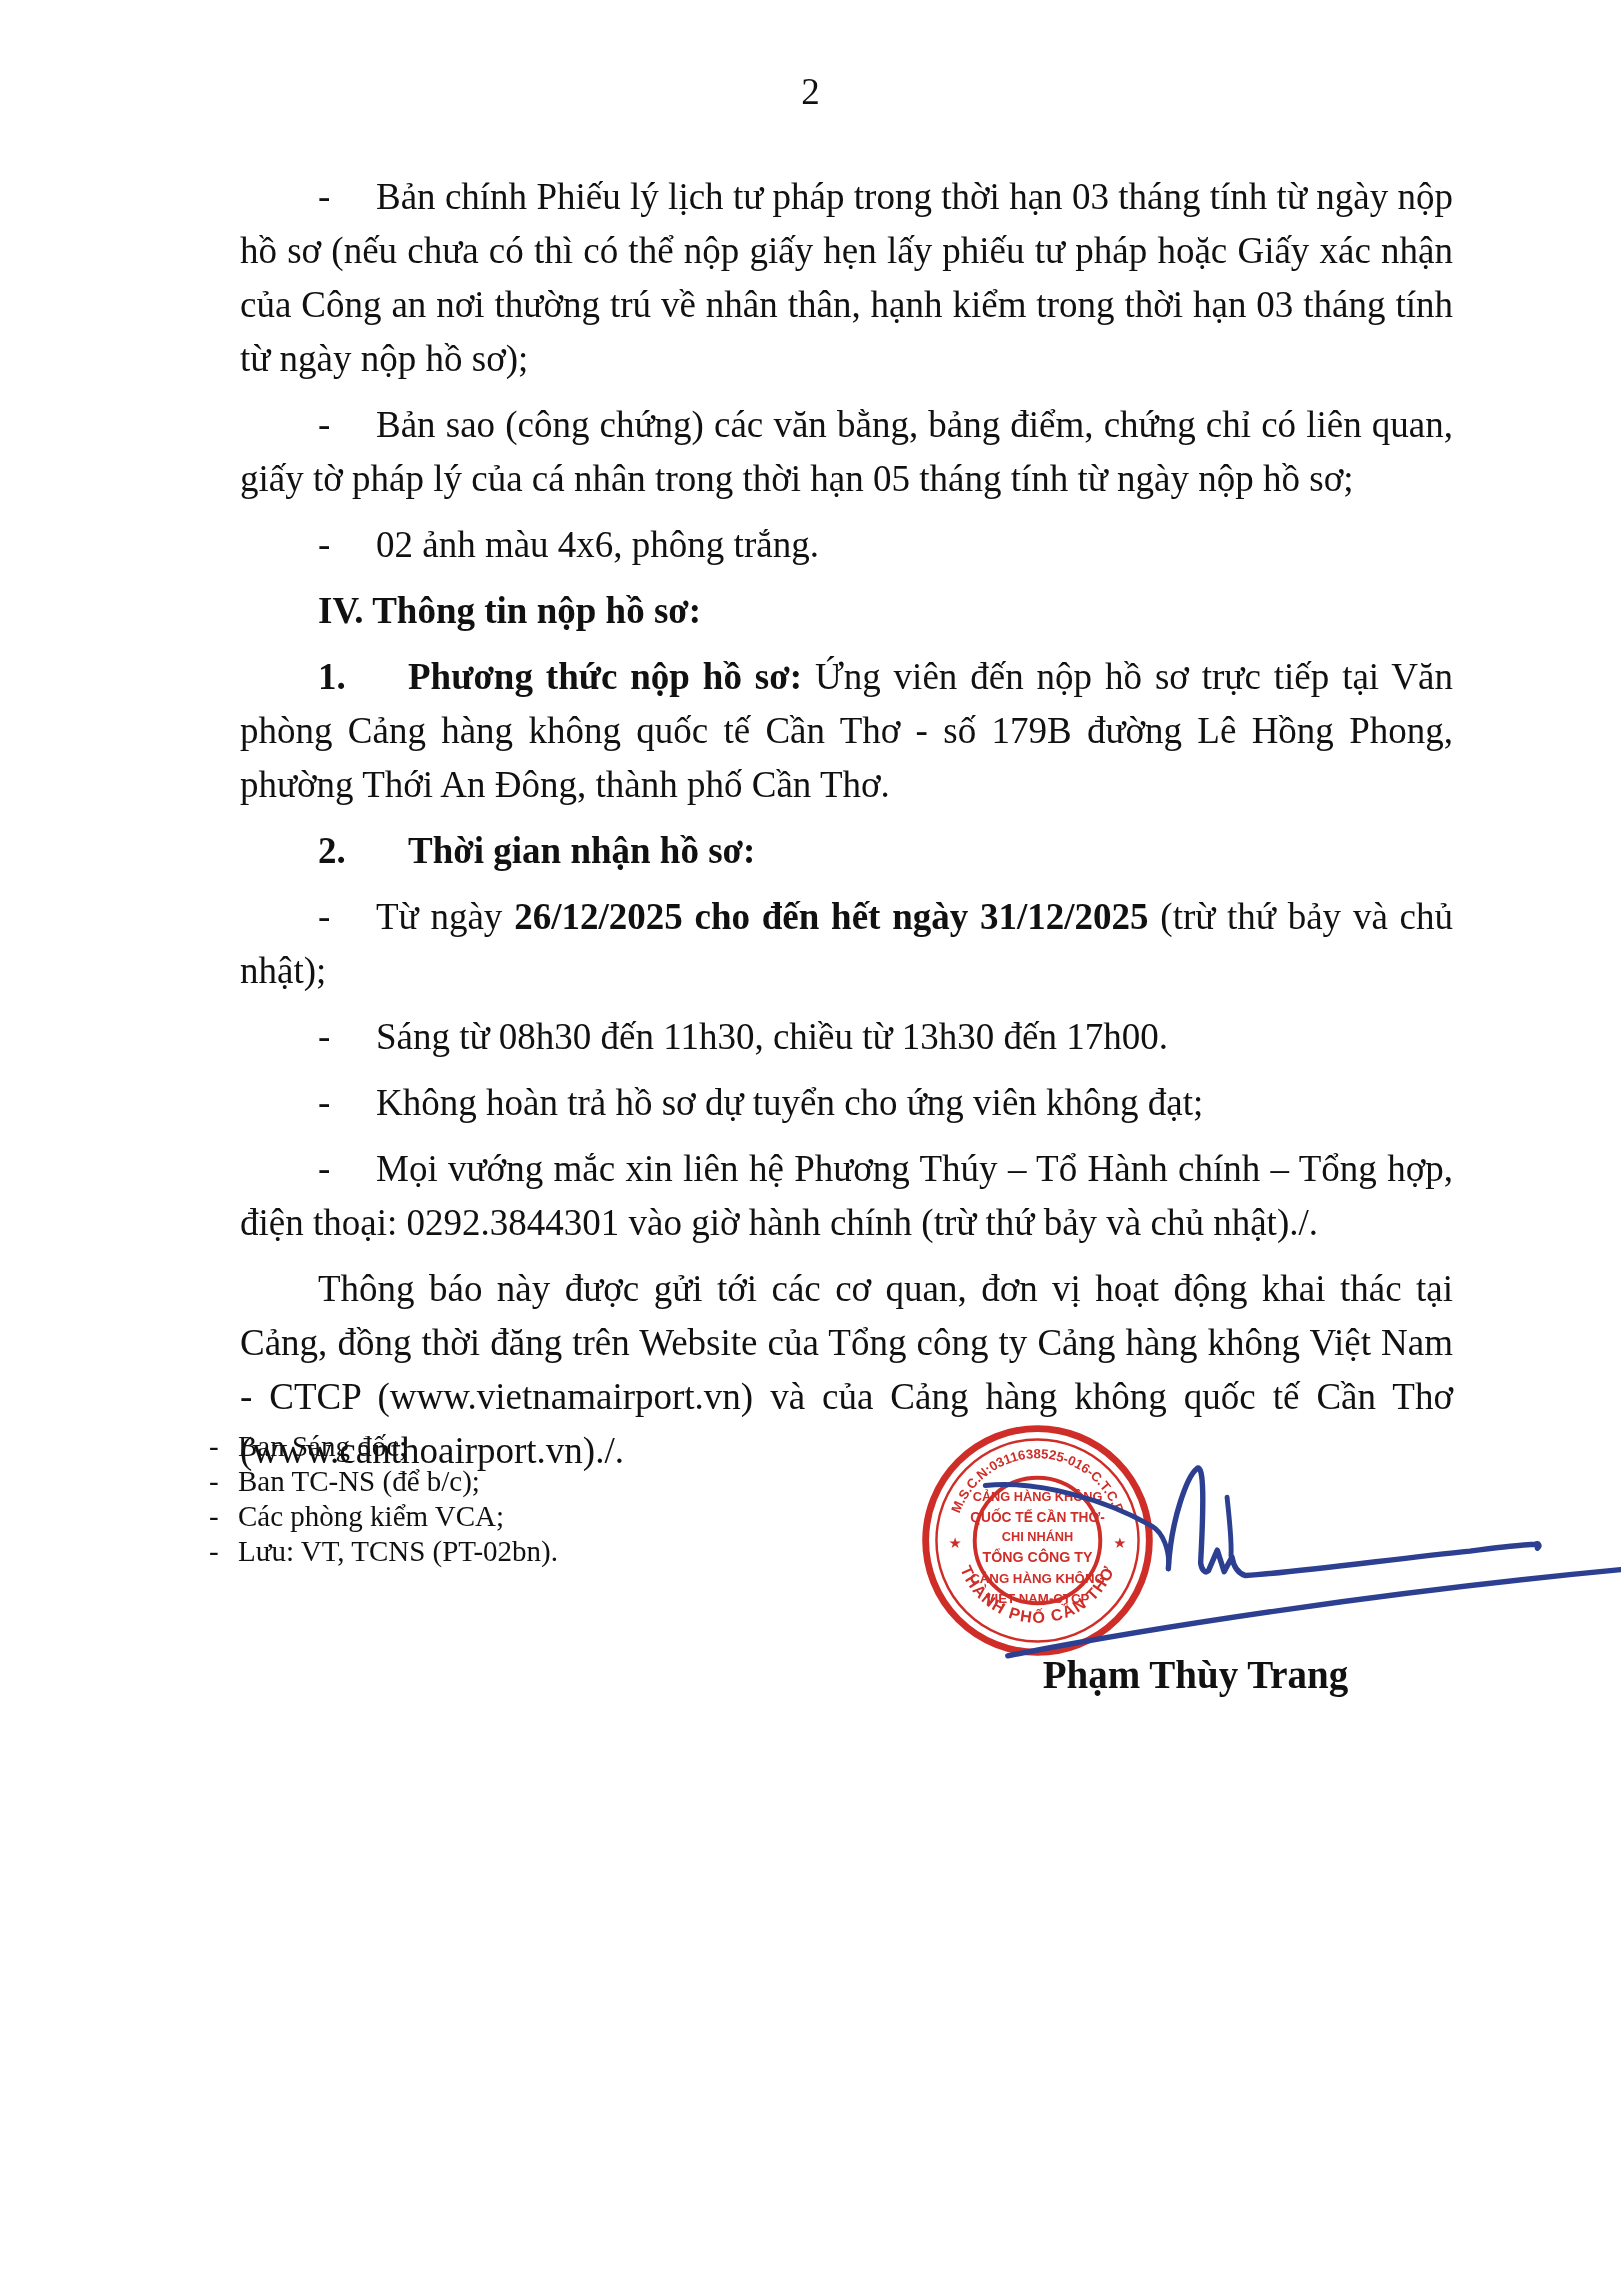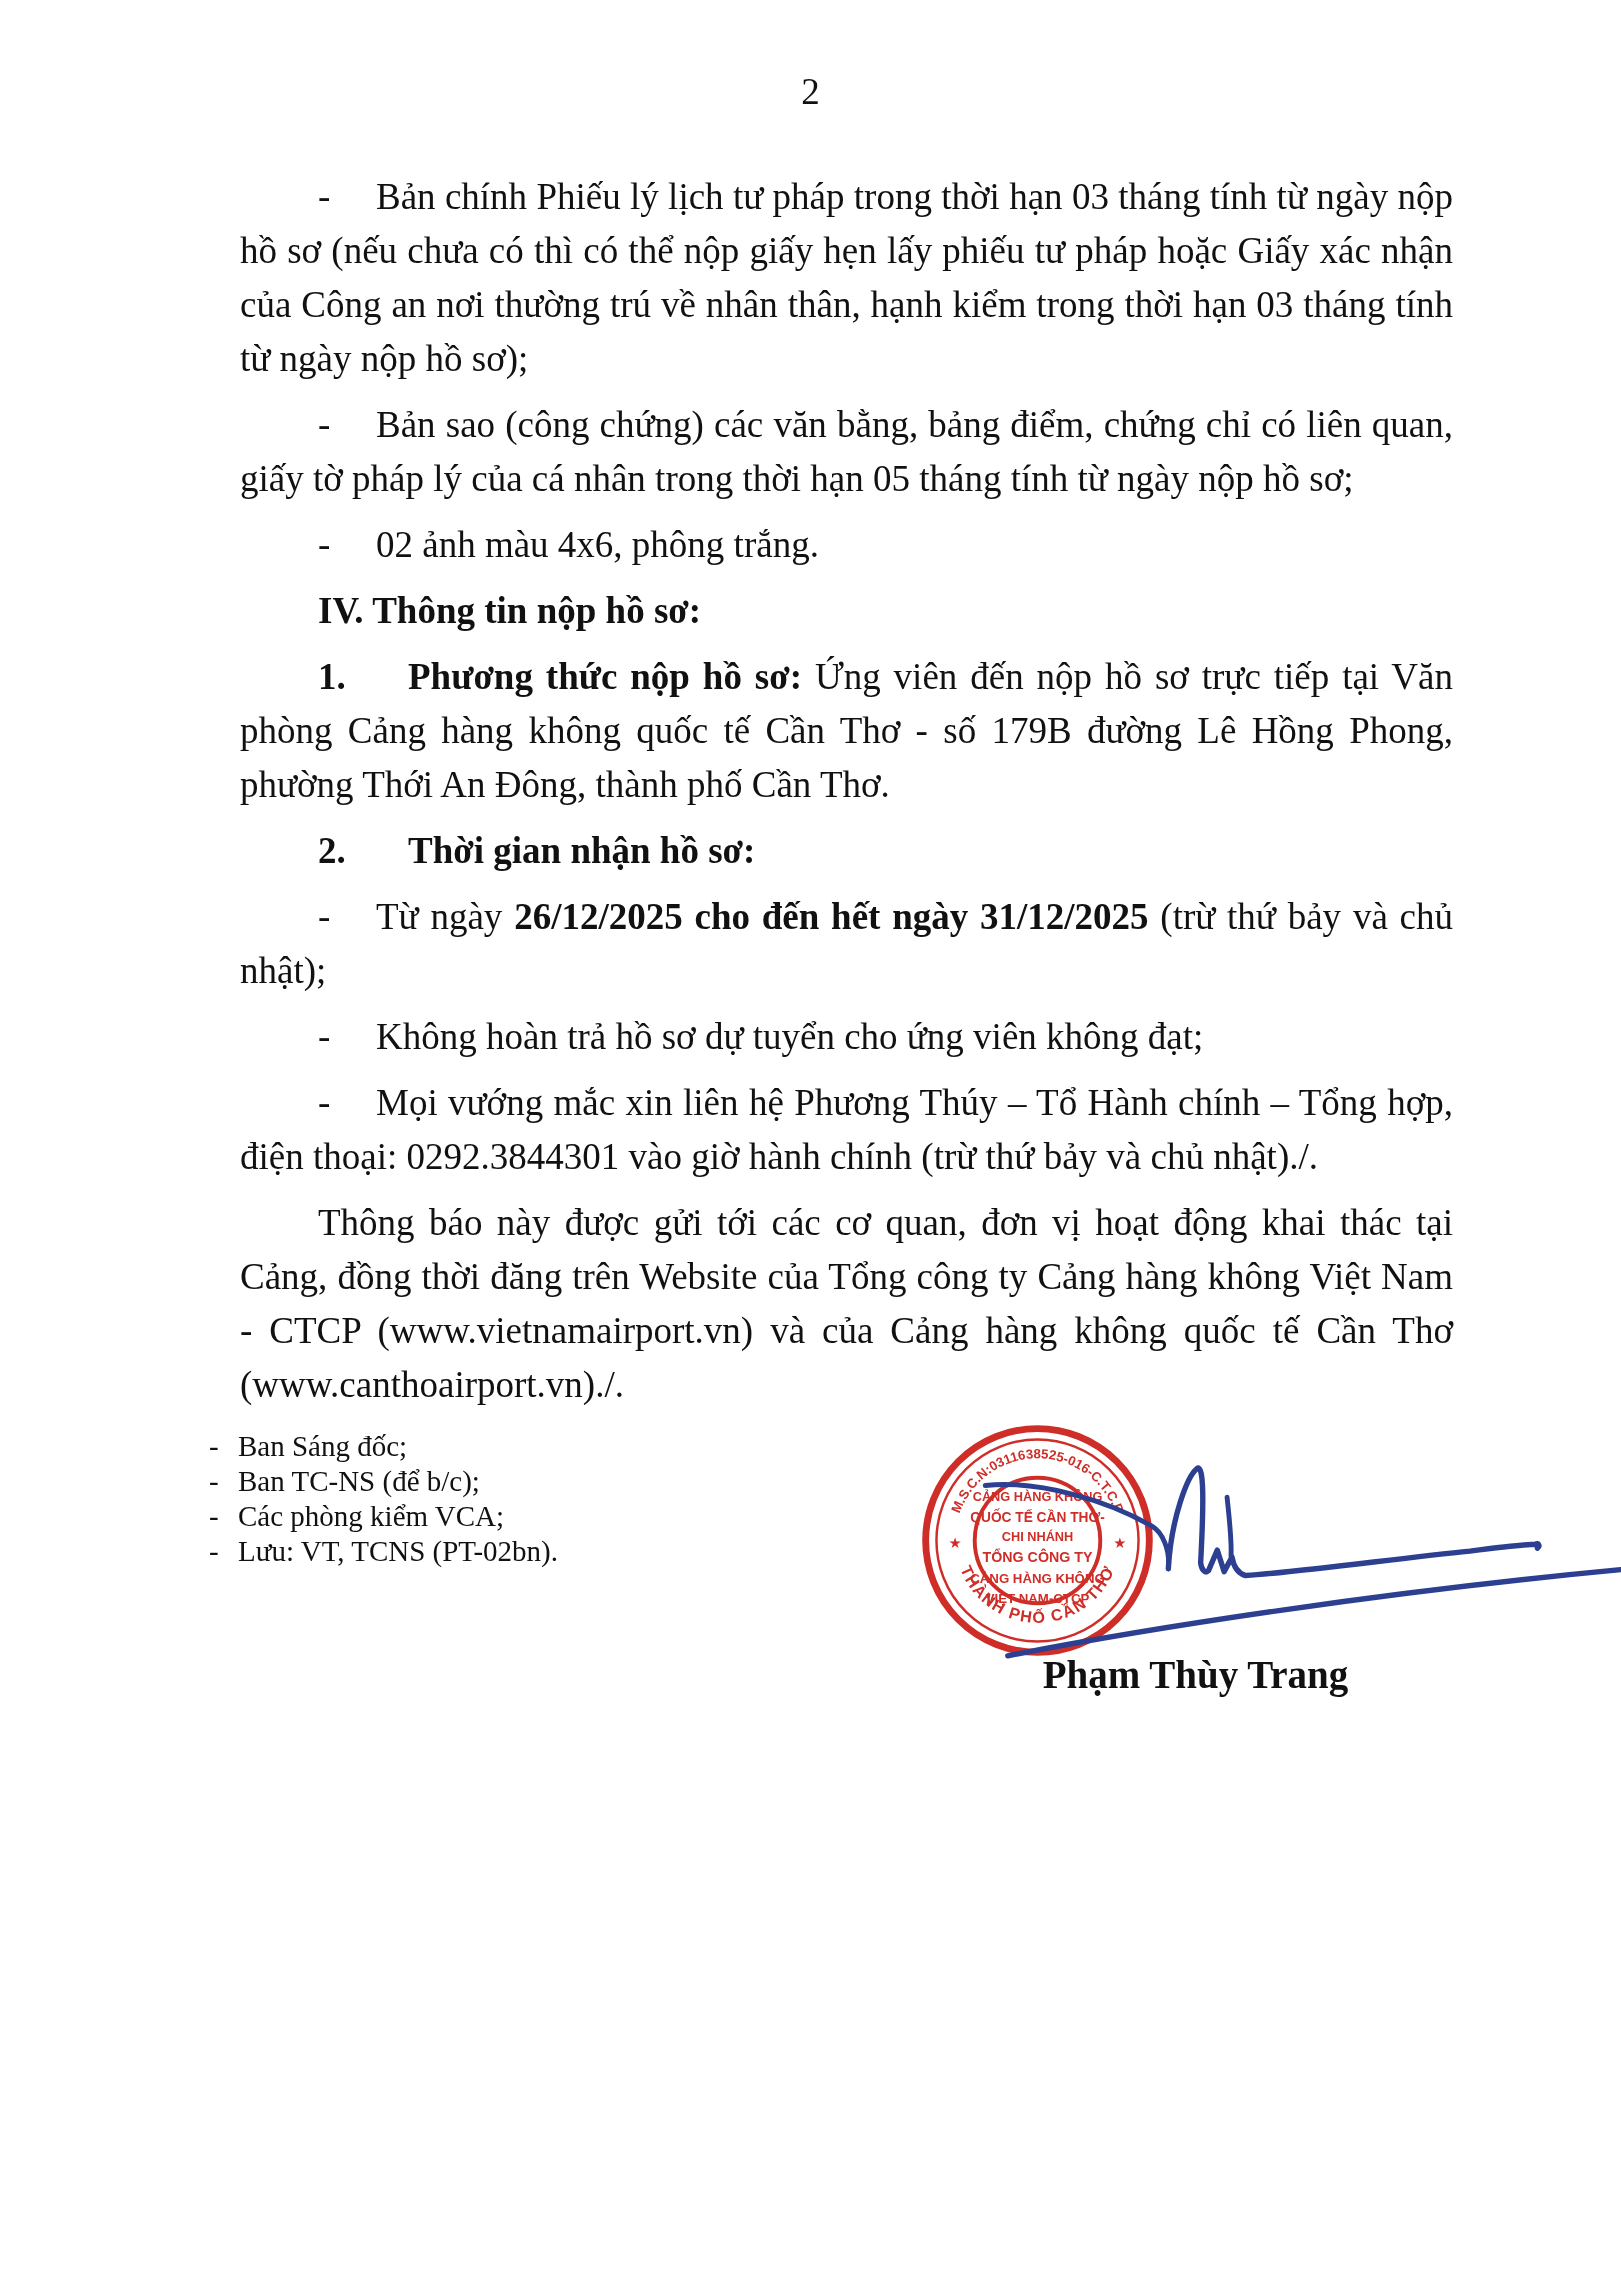--- a/index.html
+++ b/index.html
@@ -57,20 +57,21 @@
   <div class="pageno">2</div>
 
   <div class="doc">
       <p class="blk bullet"><span class="marker dash">-</span><span>Bản chính Phiếu lý lịch tư pháp trong thời hạn 03 tháng tính từ ngày nộp hồ sơ (nếu chưa có thì có thể nộp giấy hẹn lấy phiếu tư pháp hoặc Giấy xác nhận của Công an nơi thường trú về nhân thân, hạnh kiểm trong thời hạn 03 tháng tính từ ngày nộp hồ sơ);</span></p>
       <p class="blk bullet"><span class="marker dash">-</span><span>Bản sao (công chứng) các văn bằng, bảng điểm, chứng chỉ có liên quan, giấy tờ pháp lý của cá nhân trong thời hạn 05 tháng tính từ ngày nộp hồ sơ;</span></p>
       <p class="blk bullet"><span class="marker dash">-</span><span>02 ảnh màu 4x6, phông trắng.</span></p>
       <p class="blk heading"><span class="b">IV. Thông tin nộp hồ sơ:</span></p>
       <p class="blk numbered"><span class="marker num">1.</span><span class="b">Phương thức nộp hồ sơ: </span><span>Ứng viên đến nộp hồ sơ trực tiếp tại Văn phòng Cảng hàng không quốc tế Cần Thơ - số 179B đường Lê Hồng Phong, phường Thới An Đông, thành phố Cần Thơ.</span></p>
       <p class="blk numbered"><span class="marker num">2.</span><span class="b">Thời gian nhận hồ sơ:</span></p>
       <p class="blk bullet"><span class="marker dash">-</span><span>Từ ngày </span><span class="b">26/12/2025 cho đến hết ngày 31/12/2025</span><span> (trừ thứ bảy và chủ nhật);</span></p>
+      <p class="blk bullet"><span class="marker dash">-</span><span>Sáng từ 08h30 đến 11h30, chiều từ 13h30 đến 17h00.</span></p>
       <p class="blk bullet"><span class="marker dash">-</span><span>Không hoàn trả hồ sơ dự tuyển cho ứng viên không đạt;</span></p>
       <p class="blk bullet"><span class="marker dash">-</span><span>Mọi vướng mắc xin liên hệ Phương Thúy – Tổ Hành chính – Tổng hợp, điện thoại: 0292.3844301 vào giờ hành chính (trừ thứ bảy và chủ nhật)./.</span></p>
       <p class="blk plain"><span>Thông báo này được gửi tới các cơ quan, đơn vị hoạt động khai thác tại Cảng, đồng thời đăng trên Website của Tổng công ty Cảng hàng không Việt Nam - CTCP (www.vietnamairport.vn) và của Cảng hàng không quốc tế Cần Thơ (www.canthoairport.vn)./.</span></p>
     </div>
 
 
   <svg class="stamp-svg" width="259" height="259" viewBox="0 0 264 264" aria-hidden="true">
     <g fill="none" stroke="#cf2e28">
       <circle cx="132" cy="132" r="114" stroke-width="7"></circle>
       <circle cx="132" cy="132" r="103" stroke-width="2.5"></circle>

